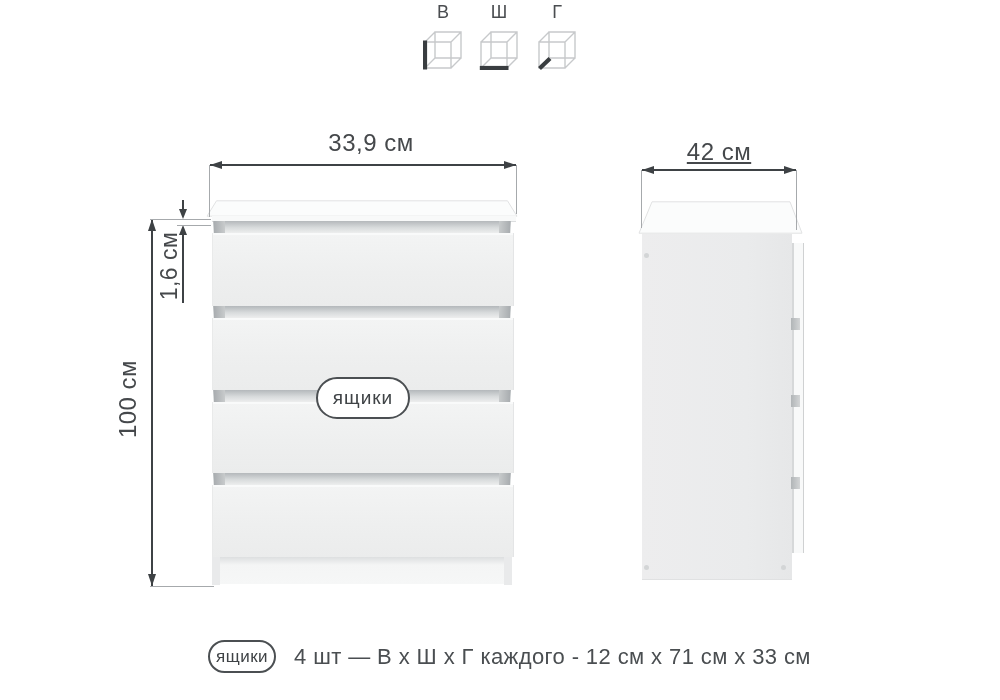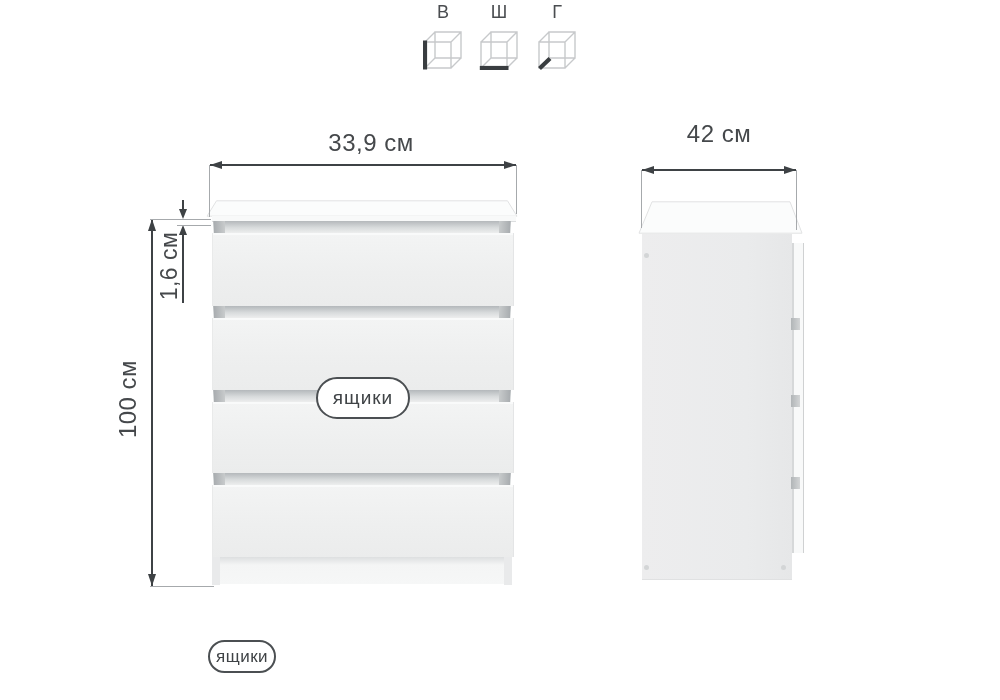--- a/index.html
+++ b/index.html
@@ -151,22 +151,23 @@
   <div class="dim-label rot" style="left:128px;top:399px;">100 см</div>
   <div class="dim-line-v" style="left:151px;top:219px;height:367px;"></div>
   <div class="ext-line-h" style="left:150px;top:219px;width:61px;"></div>
   <div class="ext-line-h" style="left:150px;top:586px;width:64px;"></div>
 
   <div class="dim-label rot" style="left:169px;top:266px;font-size:23px;">1,6 см</div>
   <div class="arrow-down-sm" style="left:182px;top:200px;height:9px;"></div>
   <div class="arrow-up-sm" style="left:182px;top:235px;height:68px;"></div>
   <div class="ext-line-h" style="left:177px;top:225px;width:34px;"></div>
 
-  <div class="dim-label" style="left:719px;top:134px;">42 см</div>
+  <div class="dim-label" style="left:719px;top:152px;text-decoration:underline;">42 см</div>
   <div class="dim-line-h" style="left:642px;top:169px;width:154px;"></div>
   <div class="ext-line-v" style="left:641px;top:170px;height:58px;"></div>
   <div class="ext-line-v" style="left:796px;top:170px;height:60px;"></div>
 
   <div class="oval-badge caption-pill">
     <span>ящики</span>
   </div>
+  <div class="caption-text">4 шт — В х Ш х Г каждого - 12 см х 71 см х 33 см</div>
 
 </div>
 
 </body></html>

